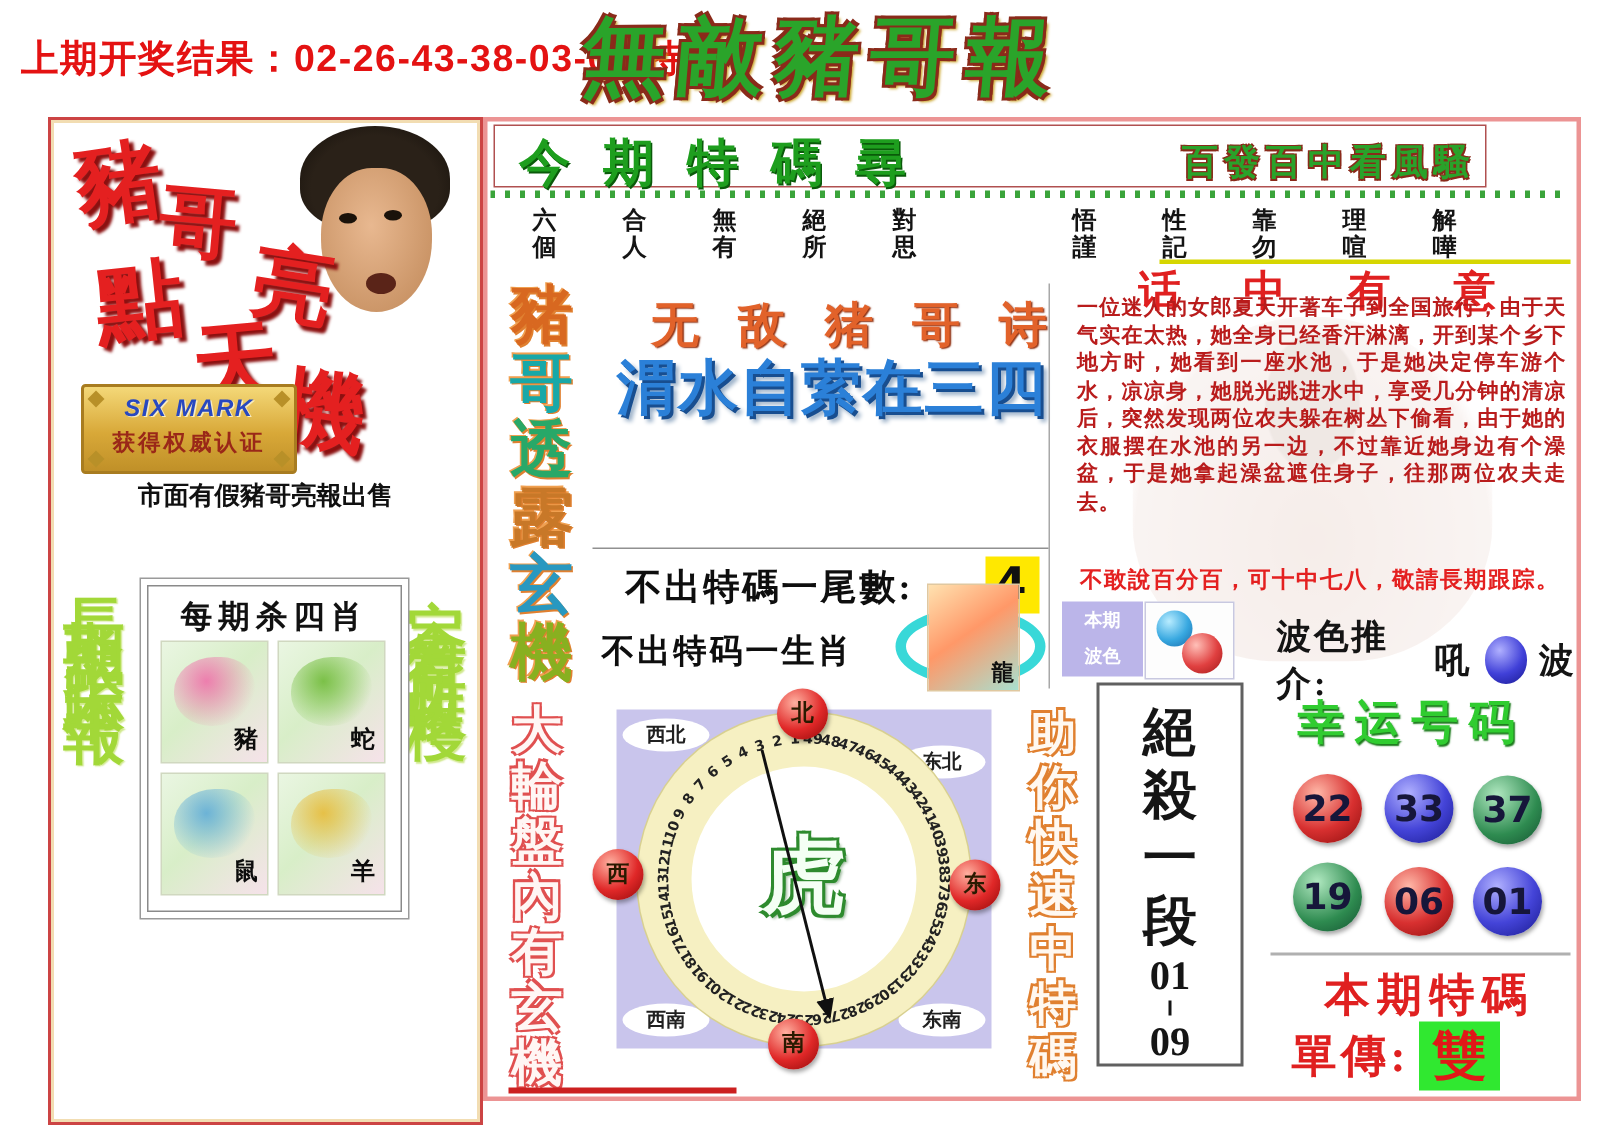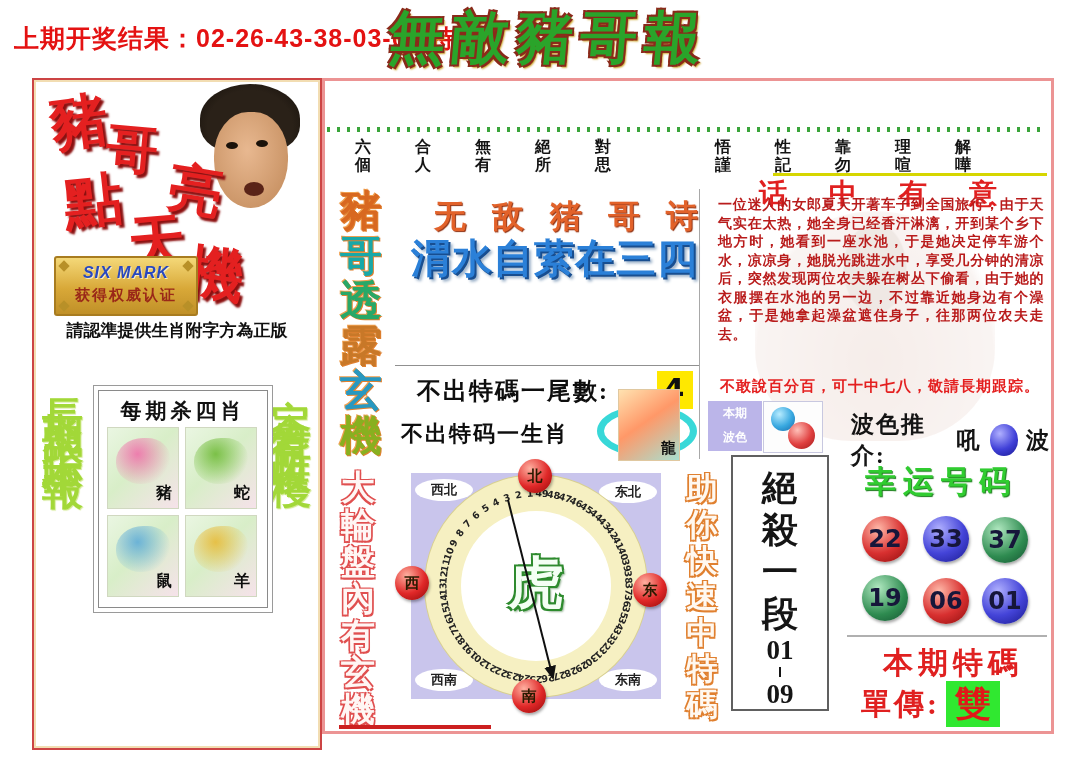--- a/index.html
+++ b/index.html
@@ -96,21 +96,21 @@
   #wave-ball{width:32px;height:32px;border-radius:50%;background:radial-gradient(circle at 35% 30%,#b0b0ff,#4040d8 55%,#181890);}
 
   
   #wheel-side{left:10px;top:388px;width:46px;}
   .wside{font-size:34px;font-weight:bold;font-family:"Liberation Serif",serif;line-height:37px;text-align:center;color:#fff6f4;
     text-shadow:-1.5px -1.5px 0 #e05050,1.5px -1.5px 0 #e05050,-1.5px 1.5px 0 #e05050,1.5px 1.5px 0 #e05050;}
   #wheel-underline{left:14px;top:644px;width:152px;height:4px;background:#cc2020;}
   #wheel-square{left:86px;top:392px;width:250px;height:226px;background:#c9c5ec;}
   .corner{width:58px;height:22px;background:#fff;border-radius:50%;text-align:center;line-height:22px;
     font-size:13px;font-weight:bold;color:#202020;font-family:"Liberation Serif",serif;}
-  #corner-nw{left:4px;top:6px;}  #corner-ne{left:188px;top:8px;}
+  #corner-nw{left:4px;top:6px;}  #corner-ne{left:188px;top:24px;}
   #corner-sw{left:4px;top:196px;} #corner-se{left:188px;top:196px;}
   #ring{left:14px;top:2px;width:222px;height:222px;border-radius:50%;background:#f6f0c2;box-shadow:0 0 0 1px #d8d090;}
   #ring-inner{left:36px;top:36px;width:150px;height:150px;border-radius:50%;background:#fff;}
   .wnum{position:absolute;left:50%;top:50%;font-size:9.5px;font-weight:bold;color:#222;font-family:"DejaVu Sans",sans-serif;}
   #tiger{left:50%;top:50%;transform:translate(-50%,-52%);font-size:56px;font-weight:bold;color:#f4fff4;
     font-family:"Liberation Serif",serif;
     text-shadow:-2px -2px 0 #2e8b2e,2px -2px 0 #2e8b2e,-2px 2px 0 #2e8b2e,2px 2px 0 #2e8b2e,3px 3px 2px #9ab89a;}
   .dirball{width:34px;height:34px;border-radius:50%;background:radial-gradient(circle at 35% 28%,#ffb0a0,#e02828 55%,#900808);
     text-align:center;line-height:34px;font-size:15px;font-weight:bold;color:#2a1a00;font-family:"Liberation Serif",serif;box-shadow:1px 2px 3px rgba(0,0,0,.35);}
   #ball-n{left:107px;top:-14px;} #ball-s{left:101px;top:206px;}
@@ -168,21 +168,21 @@
       </div>
     <div class="abs" id="plaque">
       <div class="abs plaque-gem" style="left:4px;top:4px;"></div>
       <div class="abs plaque-gem" style="right:4px;top:4px;"></div>
       <div class="abs plaque-gem" style="left:4px;bottom:4px;"></div>
       <div class="abs plaque-gem" style="right:4px;bottom:4px;"></div>
       <div class="abs" id="plaque-l1">SIX MARK</div>
       <div class="abs" id="plaque-l2">获得权威认证</div>
     </div>
     <div class="abs" id="notice">
-      <div>請認準提供生肖附字方為正版</div>
+      <div>市面有假豬哥亮報出售</div>
     </div>
     <div class="abs slogan" id="slogan-left">長期跟踪本報</div>
     <div class="abs slogan" id="slogan-right">定會有所收穫</div>
     <div class="abs" id="kill4-box">
       <div class="abs" id="kill4-title">每期杀四肖</div>
       <div id="stamps">
           <div class="stamp">
             <div class="blob" style="background:radial-gradient(circle at 40% 35%, #f06aa8, transparent 75%);"></div>
                  <span class="zlabel">豬</span>
           </div>
@@ -196,20 +196,24 @@
           </div>
           <div class="stamp">
             <div class="blob" style="background:radial-gradient(circle at 40% 35%, #e8b830, transparent 75%);"></div>
                  <span class="zlabel">羊</span>
           </div>
         </div>
     </div>
   </div>
 
   <div class="abs" id="main-panel">
+    <div class="abs" id="headline-box">
+      <div class="abs" id="headline">今期特碼尋</div>
+      <div class="abs" id="headline-sub">百發百中看風騷</div>
+    </div>
     <div class="abs" id="dotted-line"></div>
     <div class="abs motto" id="motto1">六合無絕對　悟性靠理解</div>
     <div class="abs motto" id="motto2">個人有所思　謹記勿喧嘩</div>
     <div class="abs" id="motto-underline"></div>
 
     <div class="abs" id="story-title">话中有意</div>
     <div class="abs" id="story-figure"></div>
     <div class="abs" id="story-body">一位迷人的女郎夏天开著车子到全国旅行，由于天气实在太热，她全身已经香汗淋漓，开到某个乡下地方时，她看到一座水池，于是她决定停车游个水，凉凉身，她脱光跳进水中，享受几分钟的清凉后，突然发现两位农夫躲在树丛下偷看，由于她的衣服摆在水池的另一边，不过靠近她身边有个澡盆，于是她拿起澡盆遮住身子，往那两位农夫走去。</div>
     <div class="abs" id="story-footer">不敢說百分百，可十中七八，敬請長期跟踪。</div>
     <div class="abs" id="divider-v"></div>

